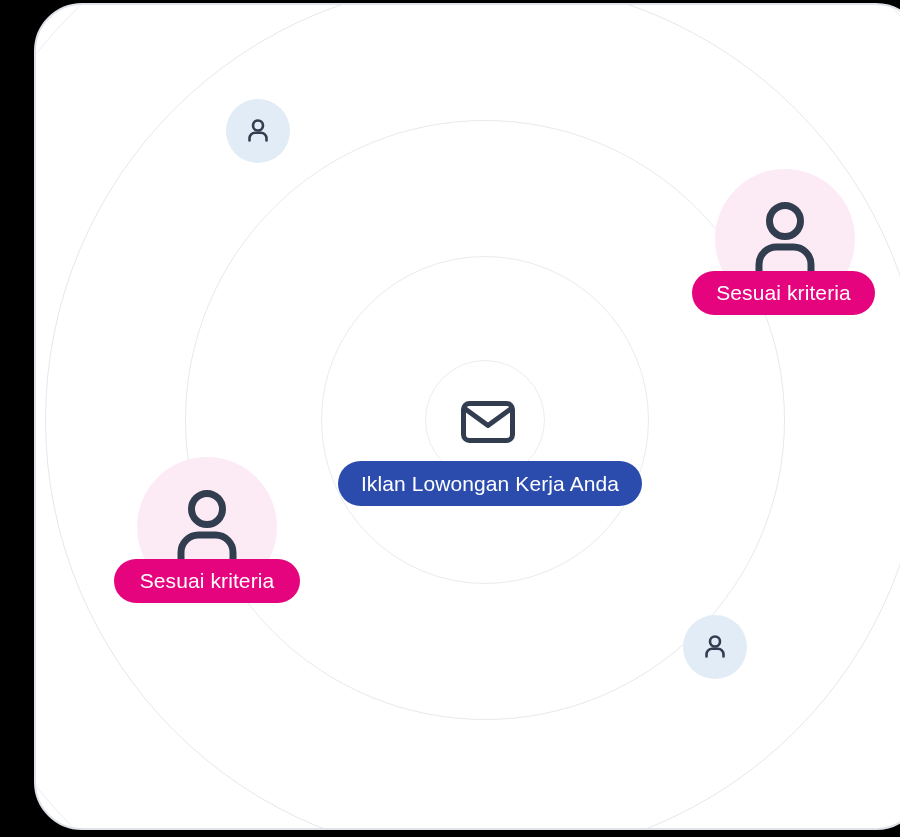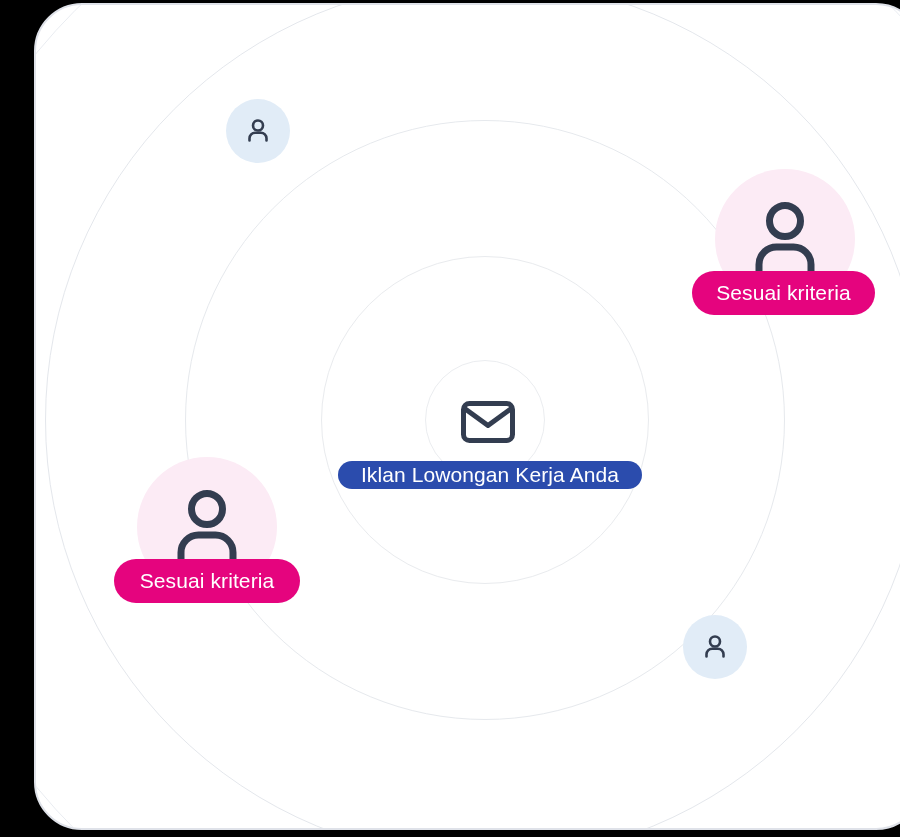--- a/index.html
+++ b/index.html
@@ -52,21 +52,21 @@
     position:absolute;
     display:flex;align-items:center;justify-content:center;
     border-radius:999px;
     color:#ffffff;
     white-space:nowrap;
     pointer-events:auto;
     box-sizing:border-box;
   }
   .pill-blue{
     left:302px;top:456px;
-    width:304px;height:28px;
+    width:304px;height:45px;
     background:#2b4cad;
     font-size:21px;
     letter-spacing:.1px;
   }
   .pill-pink{
     background:#e5047e;
     height:44px;
     font-size:21px;
     letter-spacing:.1px;
   }

